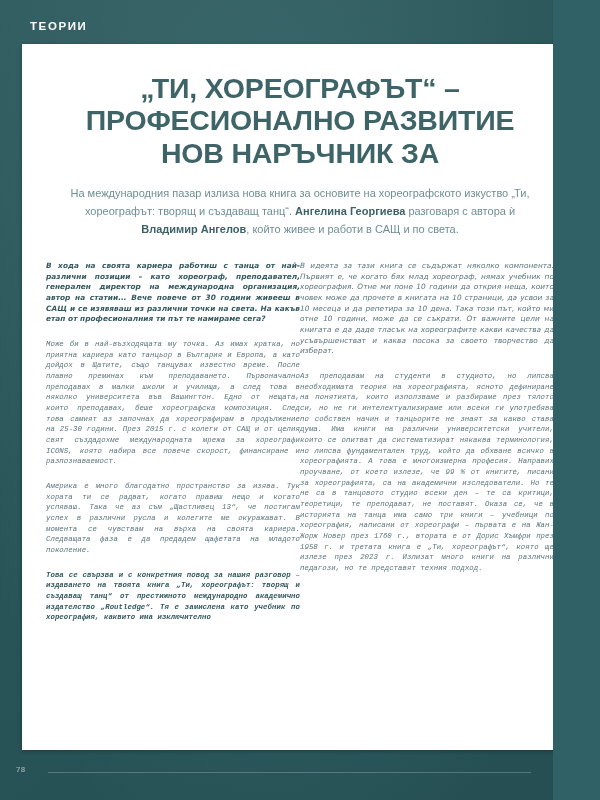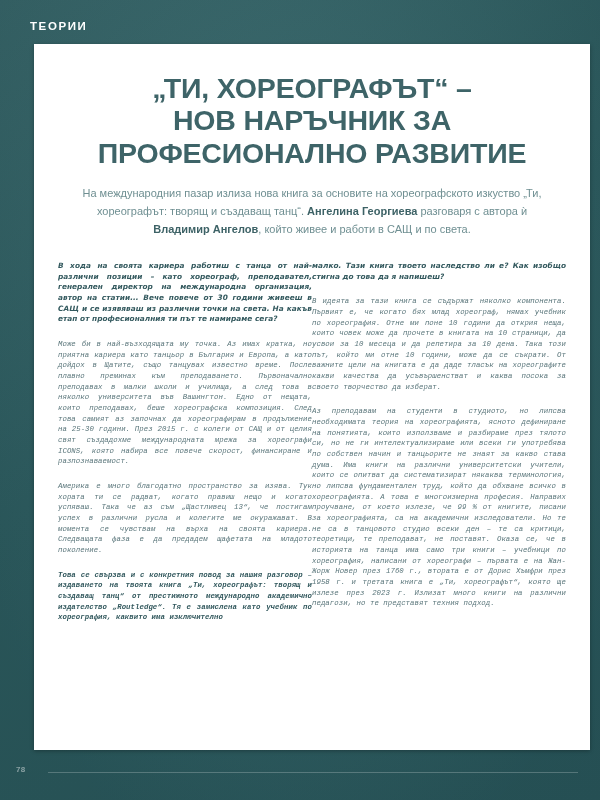--- a/index.html
+++ b/index.html
@@ -9,21 +9,21 @@
   body {
     width: 600px;
     height: 800px;
     overflow: hidden;
     background: #2f6166;
     font-family: "DejaVu Sans", sans-serif;
   }
 
   .page {
     position: relative;
-    width: 600px;
+    width: 553px;
     height: 800px;
     background: linear-gradient(150deg, #3a6b6f 0%, #2e6064 45%, #2a5a5f 100%);
     overflow: hidden;
   }
 
   
   .page::after {
     content: "";
     position: absolute;
     inset: 0;
@@ -39,21 +39,21 @@
     color: #ffffff;
     font-family: "Liberation Sans", sans-serif;
     font-size: 11.5px;
     font-weight: 700;
     letter-spacing: 1.6px;
     z-index: 5;
   }
 
   .sheet {
     position: absolute;
-    left: 34px;
+    left: 22px;
     top: 44px;
     width: 556px;
     height: 706px;
     background: #ffffff;
     box-shadow: 0 1px 4px rgba(0,0,0,0.30);
     z-index: 4;
     overflow: hidden;
   }
 
   .sheet-inner {
@@ -149,35 +149,34 @@
 
 <div class="page">
 
   <div class="kicker">ТЕОРИИ</div>
 
   <div class="sheet">
     <div class="sheet-inner">
 
       <h1 class="headline">
         <span class="l">„ТИ, ХОРЕОГРАФЪТ“ –</span>
+        <span class="l">ПРОФЕСИОНАЛНО РАЗВИТИЕ</span>
         <span class="l">НОВ НАРЪЧНИК ЗА</span>
-        <span class="l">ПРОФЕСИОНАЛНО РАЗВИТИЕ</span>
       </h1>
 
       <p class="standfirst"><span>На международния пазар излиза нова книга за основите на хореографското изкуство „Ти, хореографът: творящ и създаващ танц“. </span><b>Ангелина Георгиева</b><span> разговаря с автора ѝ </span><b>Владимир Ангелов</b><span>, който живее и работи в САЩ и по света.</span></p>
 
       <div class="columns">
         <div class="col">
           <p class="para q">В хода на своята кариера работиш с танца от най-различни позиции – като хореограф, преподавател, генерален директор на международна организация, автор на статии... Вече повече от 30 години живееш в САЩ и се изявяваш из различни точки на света. На какъв етап от професионалния ти път те намираме сега?</p>
           <p class="para">Може би в най-възходящата му точка. Аз имах кратка, но приятна кариера като танцьор в България и Европа, а като дойдох в Щатите, също танцувах известно време. После плавно преминах към преподаването. Първоначално преподавах в малки школи и училища, а след това в няколко университета във Вашингтон. Едно от нещата, които преподавах, беше хореографска композиция. След това самият аз започнах да хореографирам в продължение на 25-30 години. През 2015 г. с колеги от САЩ и от целия свят създадохме международната мрежа за хореографи ICONS, която набира все повече скорост, финансиране и разпознаваемост.</p>
           <p class="para">Америка е много благодатно пространство за изява. Тук хората ти се радват, когато правиш нещо и когато успяваш. Така че аз съм „Щастливец 13“, че постигам успех в различни русла и колегите ме окуражават. В момента се чувствам на върха на своята кариера. Следващата фаза е да предадем щафетата на младото поколение.</p>
           <p class="para q">Това се свързва и с конкретния повод за нашия разговор – издаването на твоята книга „Ти, хореографът: творящ и създаващ танц“ от престижното международно академично издателство „Routledge“. Тя е замислена като учебник по хореография, каквито има изключително</p>
         </div>
         <div class="col">
-          <p class="para q">малко. Тази книга твоето наследство ли е? Как изобщо стигна до това да я напишеш?</p>
           <p class="para">В идеята за тази книга се съдържат няколко компонента. Първият е, че когато бях млад хореограф, нямах учебник по хореография. Отне ми поне 10 години да открия неща, които човек може да прочете в книгата на 10 страници, да усвои за 10 месеца и да репетира за 10 дена. Така този път, който ми отне 10 години, може да се съкрати. От важните цели на книгата е да даде тласък на хореографите какви качества да усъвършенстват и каква посока за своето творчество да изберат.</p>
           <p class="para">Аз преподавам на студенти в студиото, но липсва необходимата теория на хореографията, ясното дефиниране на понятията, които използваме и разбираме през тялото си, но не ги интелектуализираме или всеки ги употребява по собствен начин и танцьорите не знаят за какво става дума. Има книги на различни университетски учители, които се опитват да систематизират някаква терминология, но липсва фундаментален труд, който да обхване всичко в хореографията. А това е многоизмерна професия. Направих проучване, от което излезе, че 99 % от книгите, писани за хореографията, са на академични изследователи. Но те не са в танцовото студио всеки ден – те са критици, теоретици, те преподават, не поставят. Оказа се, че в историята на танца има само три книги – учебници по хореография, написани от хореографи – първата е на Жан-Жорж Новер през 1760 г., втората е от Дорис Хъмфри през 1958 г. и третата книга е „Ти, хореографът“, която ще излезе през 2023 г. Излизат много книги на различни педагози, но те представят техния подход.</p>
         </div>
       </div>
 
     </div>
   </div>
 
   <div class="folio">78</div>
   <div class="footer-rule"></div>

